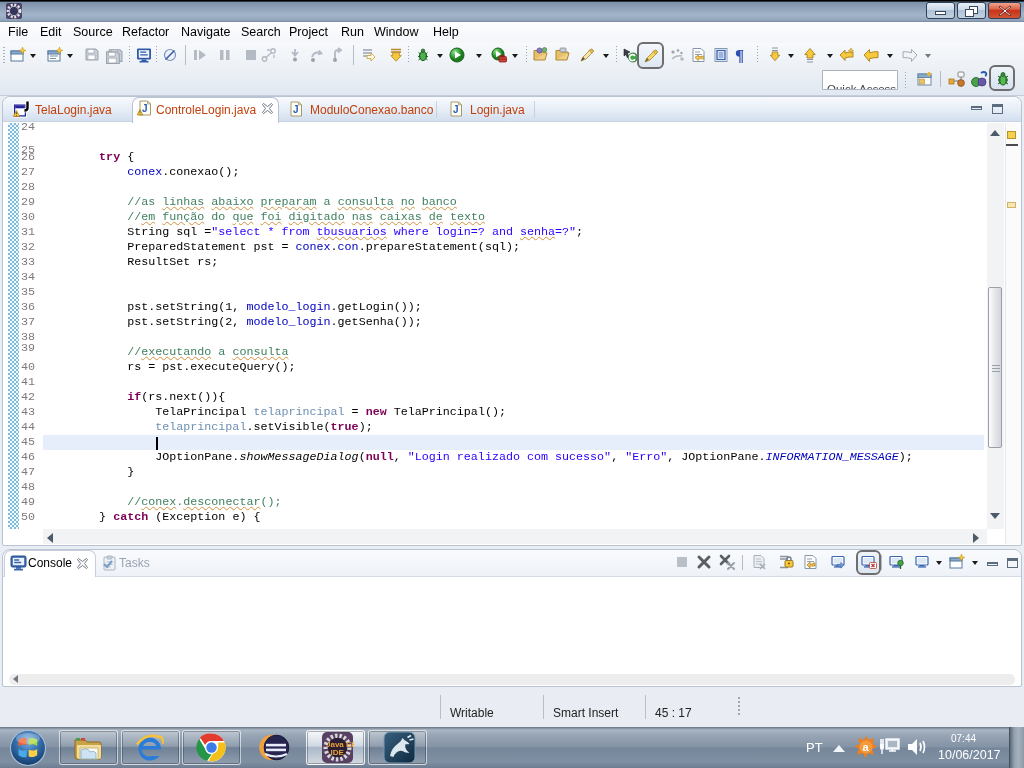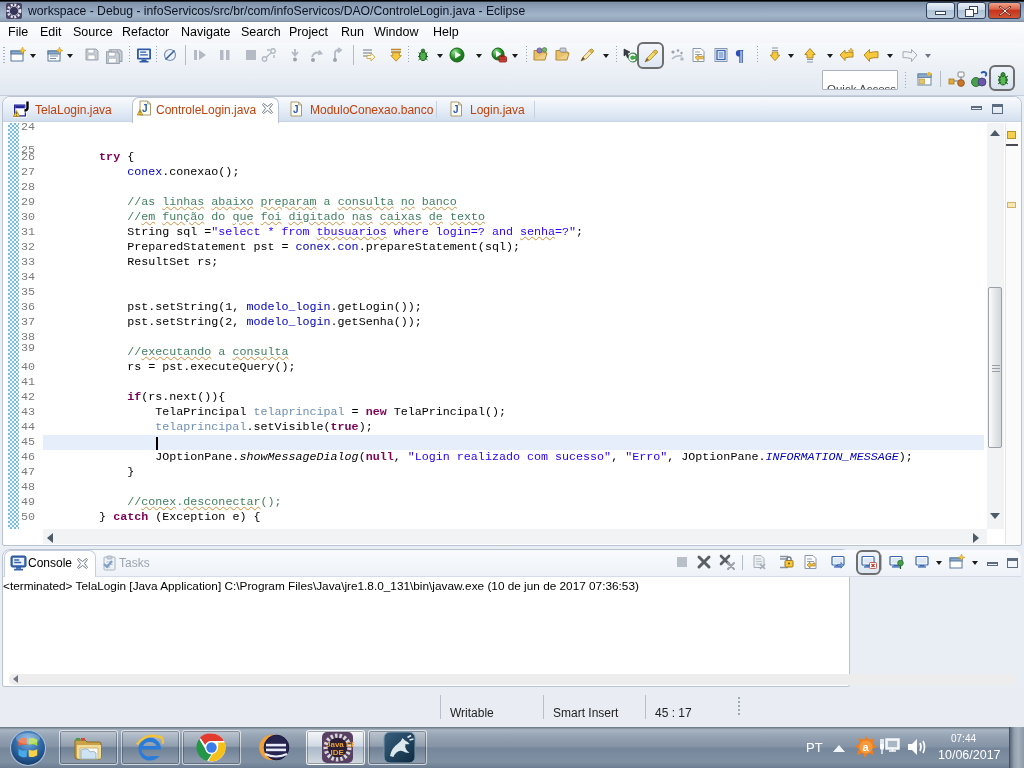--- a/index.html
+++ b/index.html
@@ -48,21 +48,21 @@
 #vsb{position:absolute;left:984px;top:26px;width:17px;height:406px;background:#f2f3f5}
 #vsb-up{position:absolute;left:3px;top:7px;width:0;height:0;border-left:5px solid transparent;border-right:5px solid transparent;border-bottom:6px solid #4d5a68}
 #vsb-dn{position:absolute;left:3px;top:390px;width:0;height:0;border-left:5px solid transparent;border-right:5px solid transparent;border-top:6px solid #4d5a68}
 #vsb-th{position:absolute;left:1px;top:164px;width:14px;height:161px;border:1px solid #9aa0a8;border-radius:2px;background:linear-gradient(90deg,#fdfdfd,#e8eaec 40%,#d3d6da)}
 #vsb-grip{position:absolute;left:3px;top:77px;width:8px;height:7px;background:repeating-linear-gradient(#9aa0a8 0 1px,transparent 1px 3px)}
 #ovr{position:absolute;left:1002px;top:26px;width:16px;height:421px;background:#fbfbfc;border-left:1px solid #e4e6ea}
 #hsb{position:absolute;left:40px;top:432px;width:944px;height:15px;background:#f2f3f5}
 #hsb-l{position:absolute;left:4px;top:4px;width:0;height:0;border-top:5px solid transparent;border-bottom:5px solid transparent;border-right:6px solid #4d5a68}
 #hsb-r{position:absolute;left:930px;top:4px;width:0;height:0;border-top:5px solid transparent;border-bottom:5px solid transparent;border-left:6px solid #4d5a68}
 
-#console{left:2px;top:549px;width:848px;height:138px;background:#fff;border:1px solid #b9c3d2;border-radius:8px 8px 2px 2px}
+#console{left:2px;top:549px;width:1020px;height:138px;background:#fff;border:1px solid #b9c3d2;border-radius:8px 8px 2px 2px}
 #cheader{left:0;top:0;width:1018px;height:27px;border-radius:8px 8px 0 0;background:linear-gradient(#f9fbfd,#eef2f8);border-bottom:1px solid #d5dce6}
 #ctab{position:absolute;left:1px;top:0;width:92px;height:27px;background:#fff;border:1px solid #c4cedc;border-bottom:none;border-radius:7px 7px 0 0}
 #cline{position:absolute;left:0px;top:29px;font-size:11.8px;color:#000;white-space:pre}
 #chsb{position:absolute;left:6px;top:124px;width:1006px;height:11px;background:#ededee;border-radius:5px}
 
 #statusbar{left:0;top:687px;width:1024px;height:40px;background:#e9ecf3}
 .stext{position:absolute;top:19px;font-size:12px;color:#222}
 .ssep{position:absolute;top:8px;width:1px;height:24px;background:#b9bfca}
 
 #taskbar{left:0;top:727px;width:1024px;height:41px;background:linear-gradient(#65727f 0%,#aab6c4 7%,#97a5b5 20%,#8493a5 48%,#76879b 52%,#8090a3 85%,#6c7d92 100%)}
@@ -72,21 +72,20 @@
 .trtext{position:absolute;color:#fff;font-size:12px}
 #showdesk{position:absolute;left:1009px;top:0;width:15px;height:41px;background:linear-gradient(90deg,#5a6878,#93a0ae 30%,#a5b1bd 60%,#8d99a7);border-left:1px solid #46525f}
 </style></head>
 <body>
 <div class="abs" id="titlebar">
   <svg class="abs" style="left:6px;top:3px" width="16" height="16" viewBox="0 0 16 16">
     <rect x="0" y="0" width="16" height="16" rx="2" fill="#4a4468"></rect>
     <circle cx="8" cy="8" r="6.2" fill="none" stroke="#e8e8ee" stroke-width="2.4" stroke-dasharray="2 1.6"></circle>
     <circle cx="8" cy="8" r="4.6" fill="#35355c" stroke="#babac8" stroke-width="1"></circle>
   </svg>
-  <div class="abs" id="title-text">workspace - Debug - infoServicos/src/br/com/infoServicos/DAO/ControleLogin.java - Eclipse</div>
   <div class="abs capbtn" id="btn-min">
       <div class="abs" style="left:8px;top:8px;width:11px;height:4px;background:#fff;border:1px solid #39475c"></div>
     </div>
   <div class="abs capbtn" id="btn-max">
       <div class="abs" style="left:11px;top:3px;width:9px;height:8px;background:#fff;border:1.5px solid #39475c"></div>
       <div class="abs" style="left:7px;top:6px;width:9px;height:8px;background:#fff;border:1.5px solid #39475c"></div>
     </div>
   <div class="abs capbtn" id="btn-close">
       <svg class="abs" style="left:9px;top:2px" width="14" height="12" viewBox="0 0 14 12">
         <path d="M2 1 L7 5 L12 1 L13 2 L8 6 L13 10 L12 11 L7 7 L2 11 L1 10 L6 6 L1 2 Z" fill="#fff" stroke="#5a1008" stroke-width="0.8"></path>
@@ -515,21 +514,20 @@
         <svg style="position:absolute;left:946px;top:4px" width="16" height="16" viewBox="0 0 16 16">
           <rect x="1" y="4" width="12" height="10" fill="#fff" stroke="#5878a0"></rect>
           <rect x="1" y="4" width="12" height="3" fill="#88aacc" stroke="#5878a0"></rect>
           <path d="M12.5 0 L13.5 2.5 L16 3.5 L13.5 4.5 L12.5 7 L11.5 4.5 L9 3.5 L11.5 2.5 Z" fill="#f5c842" stroke="#c89010" stroke-width=".5"></path>
         </svg>
         <div class="dd" style="left:969px;top:11px"></div>
       </div>
     <div class="abs" style="left:984px;top:12px;width:11px;height:4px;border:1px solid #5c6b7d;border-top-width:2px"></div>
     <div class="abs" style="left:1004px;top:8px;width:11px;height:10px;border:1px solid #5c6b7d;border-top-width:3px"></div>
   </div>
-  <div id="cline">&lt;terminated&gt; TelaLogin [Java Application] C:\Program Files\Java\jre1.8.0_131\bin\javaw.exe (10 de jun de 2017 07:36:53)</div>
   <div id="chsb">
       <div class="abs" style="left:4px;top:1px;width:0;height:0;border-top:4px solid transparent;border-bottom:4px solid transparent;border-right:5px solid #707884"></div>
     </div>
 </div>
 <div class="abs" id="statusbar">
   <div class="ssep" style="left:440px"></div>
   <div class="stext" style="left:450px">Writable</div>
   <div class="ssep" style="left:543px"></div>
   <div class="stext" style="left:553px">Smart Insert</div>
   <div class="ssep" style="left:645px"></div>

